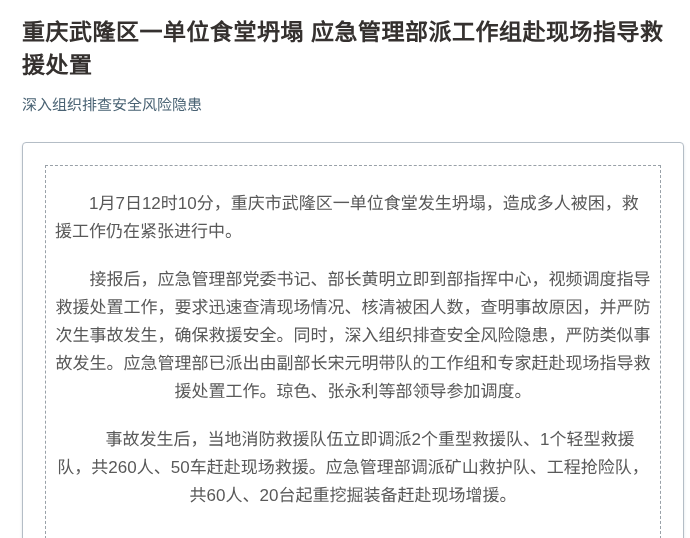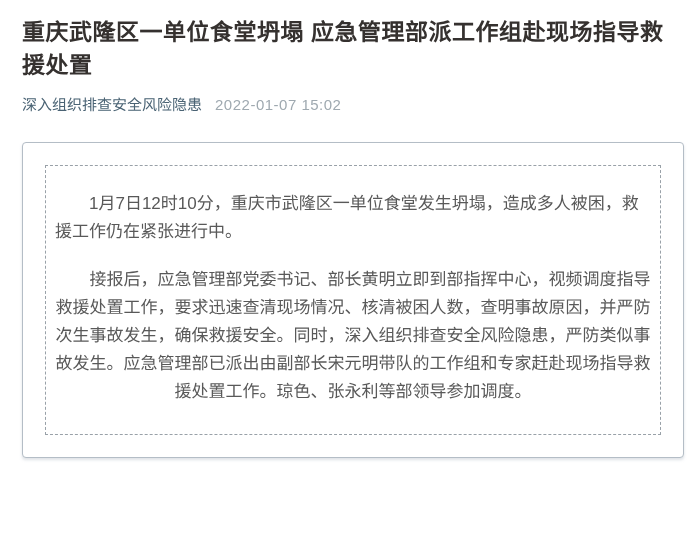--- a/index.html
+++ b/index.html
@@ -69,24 +69,24 @@
 </head>
 <body>
 
 <div class="page">
   <div class="content">
 
     <h1 class="article-title">重庆武隆区一单位食堂坍塌 应急管理部派工作组赴现场指导救援处置</h1>
 
     <div class="meta-row">
       <span class="article-source">深入组织排查安全风险隐患</span>
-      <span class="article-date">2022-01-07 15:02</span>
     </div>
 
     <div class="body-box">
       <div class="body-box-inner">
           <p>1月7日12时10分，重庆市武隆区一单位食堂发生坍塌，造成多人被困，救援工作仍在紧张进行中。</p>
           <p>接报后，应急管理部党委书记、部长黄明立即到部指挥中心，视频调度指导救援处置工作，要求迅速查清现场情况、核清被困人数，查明事故原因，并严防次生事故发生，确保救援安全。同时，深入组织排查安全风险隐患，严防类似事故发生。应急管理部已派出由副部长宋元明带队的工作组和专家赶赴现场指导救援处置工作。琼色、张永利等部领导参加调度。</p>
+          <p>事故发生后，当地消防救援队伍立即调派2个重型救援队、1个轻型救援队，共260人、50车赶赴现场救援。应急管理部调派矿山救护队、工程抢险队，共60人、20台起重挖掘装备赶赴现场增援。</p>
         </div>
     </div>
 
   </div>
 </div>
 
 </body></html>

